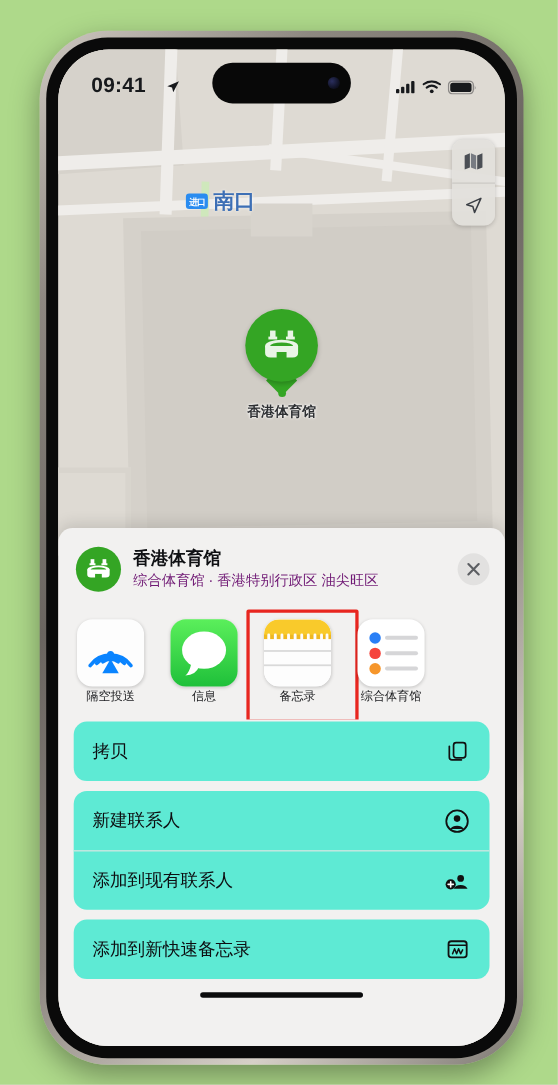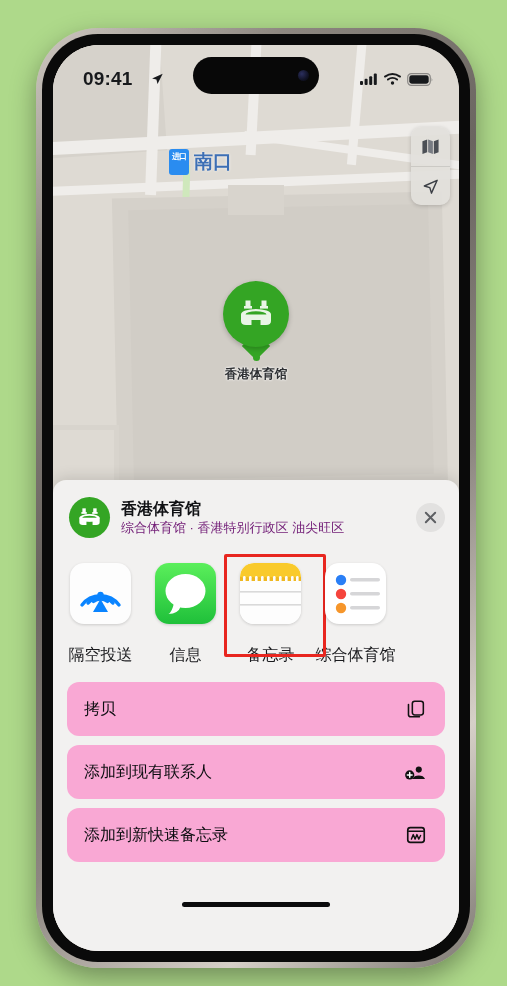--- a/index.html
+++ b/index.html
@@ -125,22 +125,22 @@
   }
   #map-pin-label {
     margin-top: 5px;
     font-size: 12.5px; font-weight: bold; color: #2e3033;
     text-shadow: 0 0 3px rgba(255,255,255,.9), 0 0 2px rgba(255,255,255,.9);
     white-space: nowrap;
   }
 
   
   #map-label-nankou {
-    position: absolute; z-index: 22; left: 116px; top: 104px;
-    display: flex; gap: 5px;
+    position: absolute; z-index: 22; left: 116px; top: 125px;
+    display: flex; align-items: center; gap: 5px;
   }
   #nankou-badge {
     background: #2a8cf0; color: #fff;
     font-size: 8px; font-weight: bold;
     padding: 1.5px 3px; border-radius: 3px;
     letter-spacing: -1px;
   }
   #nankou-text {
     font-size: 19px; font-weight: bold; color: #3d6fb5;
     text-shadow: 0 0 3px rgba(255,255,255,.85);
@@ -195,44 +195,44 @@
     display: flex; flex-direction: column; align-items: center;
     cursor: pointer;
   }
   .app-icon {
     width: 61px; height: 61px; border-radius: 14px;
     overflow: hidden; position: relative;
     box-shadow: 0 1px 3px rgba(0,0,0,.16);
     background: #fff;
   }
   .app-label {
-    margin-top: 21px; font-size: 16px; color: #1a1b1e;
+    margin-top: 1px; font-size: 11px; color: #1a1b1e;
     white-space: nowrap;
   }
   #app-item-notes { position: relative; }
   #notes-highlight {
     position: absolute;
     left: -15px; top: -9px; width: 102px; height: 103px;
     border: 3px solid #e8261f; border-radius: 2px;
     pointer-events: none;
   }
 
   
   #action-list { padding: 2px 14px 0 14px; }
   .action-card {
-    background: #f9a8d4; border-radius: 12px;
+    background: #5eead4; border-radius: 12px;
     margin-bottom: 9px; overflow: hidden;
   }
   .action-row {
     display: flex; align-items: center; justify-content: space-between;
     padding: 0 17px;
     height: 54px;
     cursor: pointer;
   }
-  .action-row + .action-row { border-top: .5px solid #e6e5e4; border-radius: 21px; }
+  .action-row + .action-row { border-top: .5px solid #e6e5e4; }
   .action-label { font-size: 16px; color: #0d0e11; }
   .action-icon { width: 25px; height: 25px; flex: 0 0 auto;
                  display: flex; align-items: center; justify-content: center; }
 
   #home-indicator {
     position: absolute; z-index: 60;
     bottom: 44px; left: 50%; transform: translateX(-50%);
     width: 148px; height: 5px; border-radius: 3px; background: #0b0b0c;
   }
 </style>
@@ -433,20 +433,30 @@
                 <svg width="22" height="22" viewBox="0 0 24 24">
                   <rect x="8" y="3.5" width="12" height="15" rx="2.6" fill="none" stroke="#111" stroke-width="1.7"></rect>
                   <path d="M15.8 20.5 H6.4 A2.6 2.6 0 0 1 3.8 17.9 V7" fill="none" stroke="#111" stroke-width="1.7" stroke-linecap="round"></path>
                 </svg>
               </span>
             </div>
           </div>
 
           <div class="action-card">
             <div class="action-row">
+              <span class="action-label">新建联系人</span>
+              <span class="action-icon">
+                <svg width="23" height="23" viewBox="0 0 24 24">
+                  <circle cx="12" cy="12" r="10.2" fill="none" stroke="#111" stroke-width="1.7"></circle>
+                  <circle cx="12" cy="9.6" r="3.1" fill="#111"></circle>
+                  <path d="M5.6 19.4 A7.2 5.6 0 0 1 18.4 19.4 Z" fill="#111"></path>
+                </svg>
+              </span>
+            </div>
+            <div class="action-row">
               <span class="action-label">添加到现有联系人</span>
               <span class="action-icon">
                 <svg width="24" height="24" viewBox="0 0 26 24">
                   <circle cx="16" cy="9.4" r="3.3" fill="#111"></circle>
                   <path d="M9.2 19.6 A7.2 5.6 0 0 1 22.8 19.6 Z" fill="#111"></path>
                   <circle cx="6.2" cy="15.2" r="5" fill="#111"></circle>
                   <path d="M6.2 12.6 v5.2 M3.6 15.2 h5.2" stroke="#fff" stroke-width="1.6" stroke-linecap="round"></path>
                 </svg>
               </span>
             </div>

